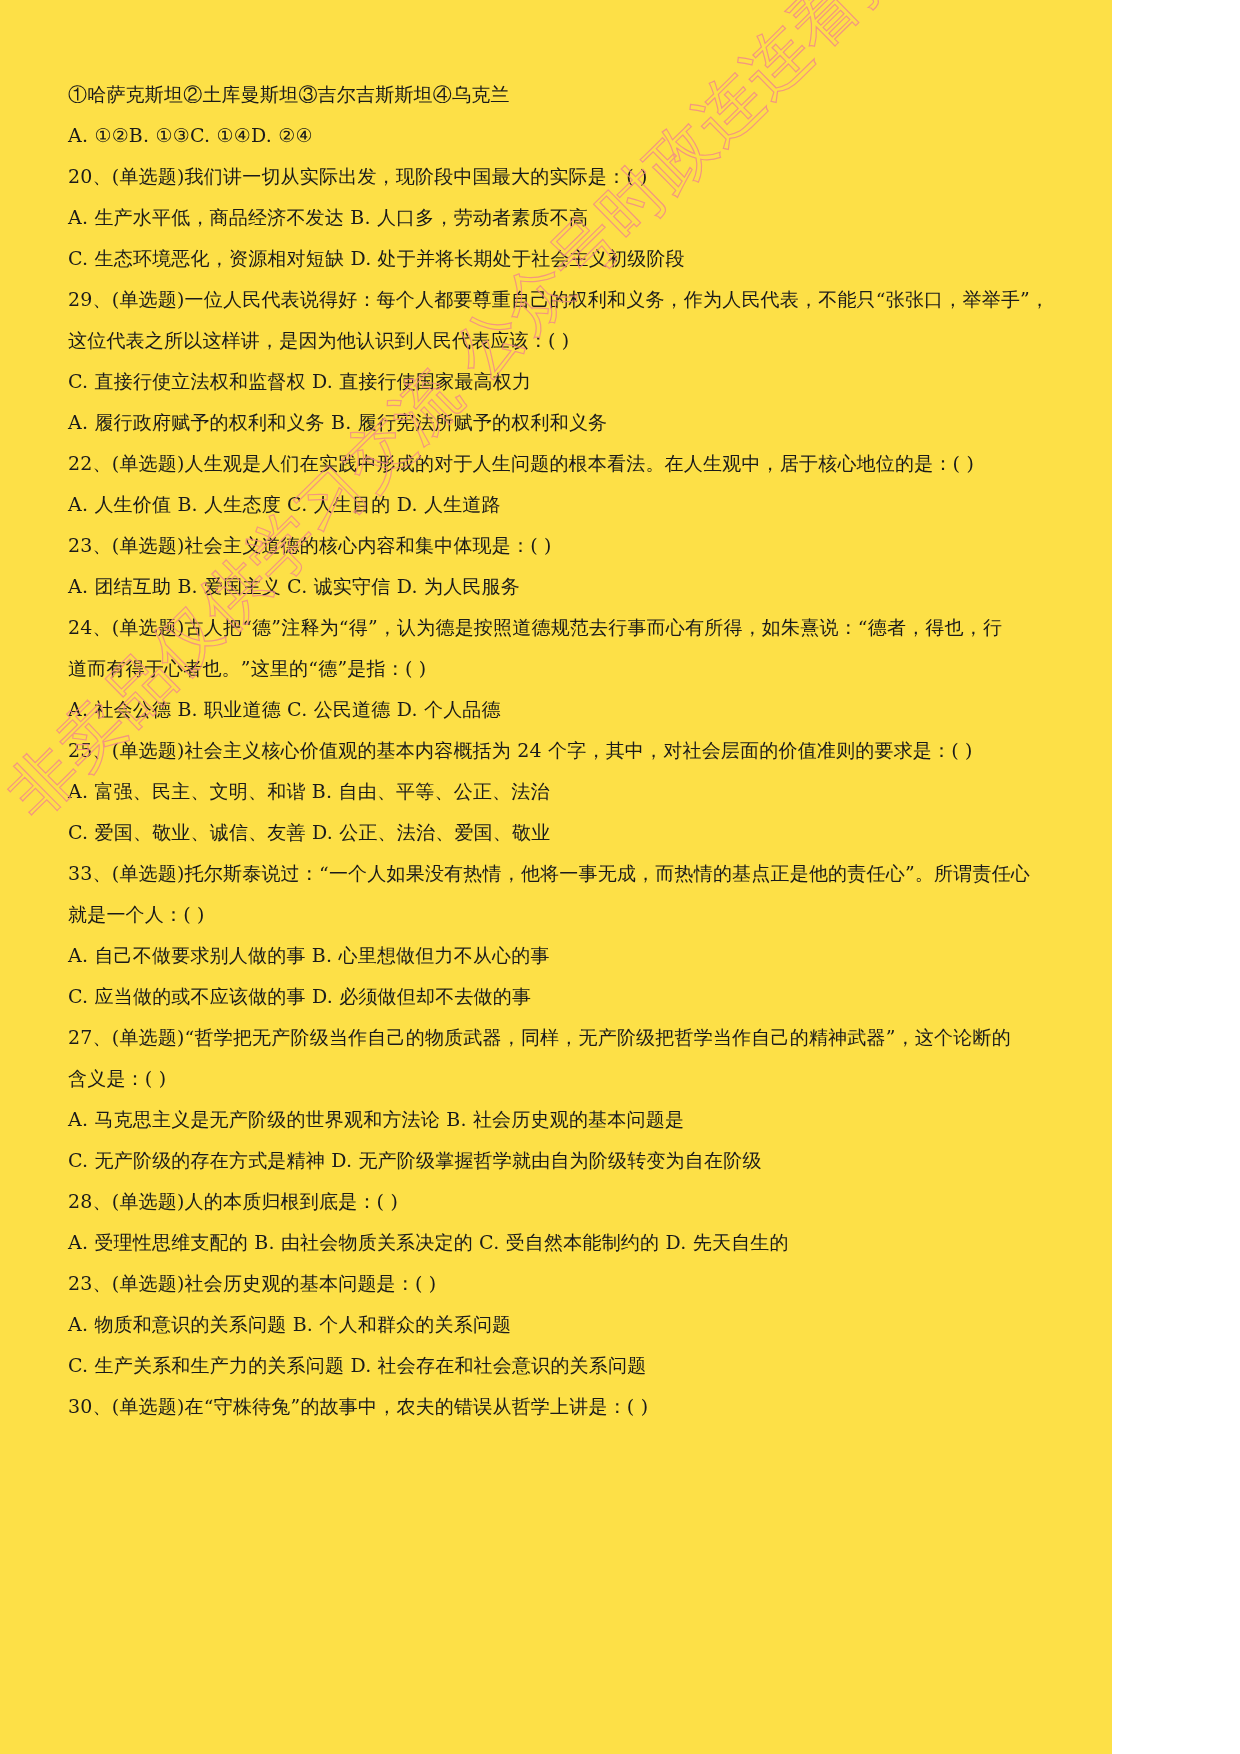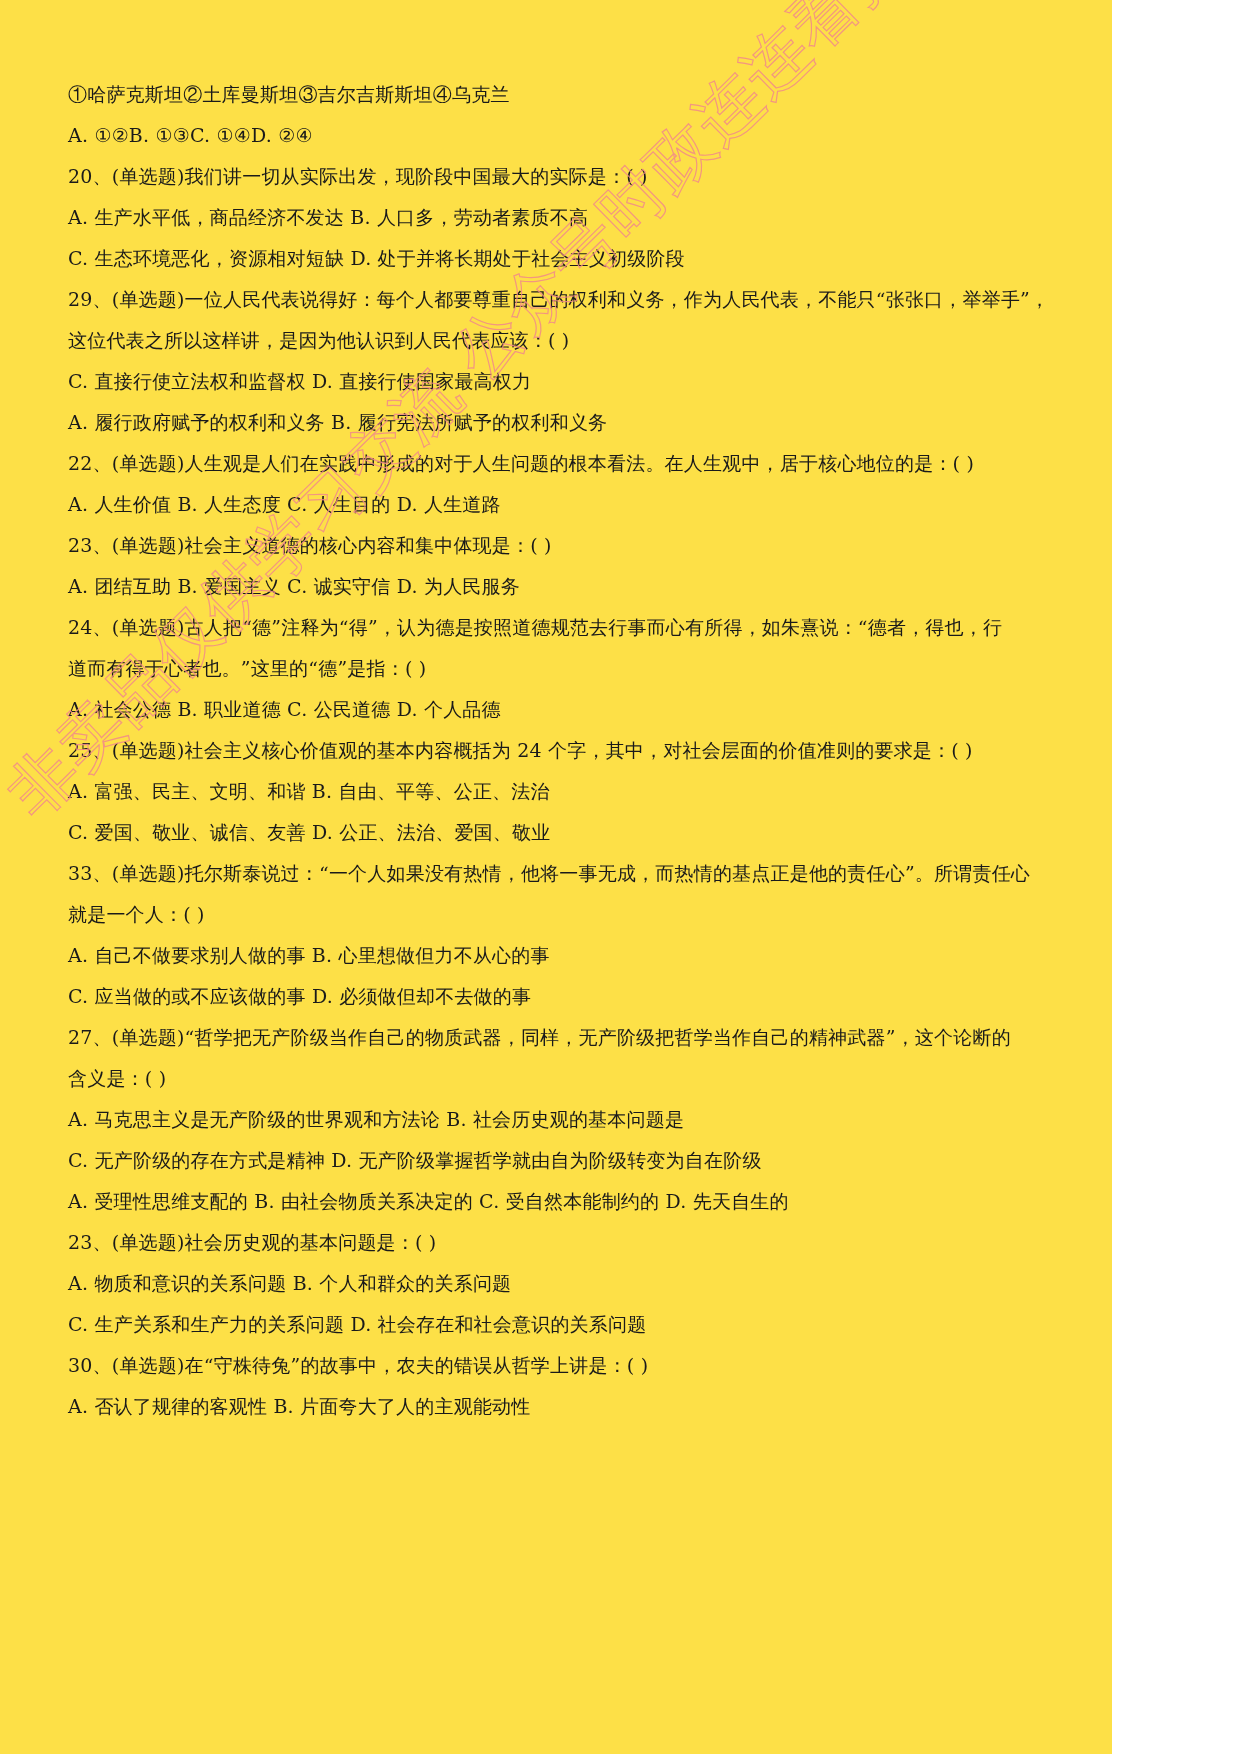--- a/index.html
+++ b/index.html
@@ -61,24 +61,24 @@
     <div class="line">A. 富强、民主、文明、和谐 B. 自由、平等、公正、法治</div>
     <div class="line">C. 爱国、敬业、诚信、友善 D. 公正、法治、爱国、敬业</div>
     <div class="line">33、(单选题)托尔斯泰说过：“一个人如果没有热情，他将一事无成，而热情的基点正是他的责任心”。所谓责任心</div>
     <div class="line">就是一个人：(      )</div>
     <div class="line">A. 自己不做要求别人做的事 B. 心里想做但力不从心的事</div>
     <div class="line">C. 应当做的或不应该做的事 D. 必须做但却不去做的事</div>
     <div class="line">27、(单选题)“哲学把无产阶级当作自己的物质武器，同样，无产阶级把哲学当作自己的精神武器”，这个论断的</div>
     <div class="line">含义是：(      )</div>
     <div class="line">A. 马克思主义是无产阶级的世界观和方法论 B. 社会历史观的基本问题是</div>
     <div class="line">C. 无产阶级的存在方式是精神 D. 无产阶级掌握哲学就由自为阶级转变为自在阶级</div>
+    <div class="line">28、(单选题)人的本质归根到底是：(      )</div>
     <div class="line">A. 受理性思维支配的 B. 由社会物质关系决定的 C. 受自然本能制约的 D. 先天自生的</div>
     <div class="line">23、(单选题)社会历史观的基本问题是：(      )</div>
     <div class="line">A. 物质和意识的关系问题 B. 个人和群众的关系问题</div>
     <div class="line">C. 生产关系和生产力的关系问题 D. 社会存在和社会意识的关系问题</div>
     <div class="line">30、(单选题)在“守株待兔”的故事中，农夫的错误从哲学上讲是：(      )</div>
-    <div class="line">A. 否认了规律的客观性 B. 片面夸大了人的主观能动性</div>
   </div>
 
   <div class="watermark">
     <div class="watermark-text">非卖品仅供学习交流 公众号时政连连看搜集于网络</div>
   </div>
 </div>
 
 </body></html>

